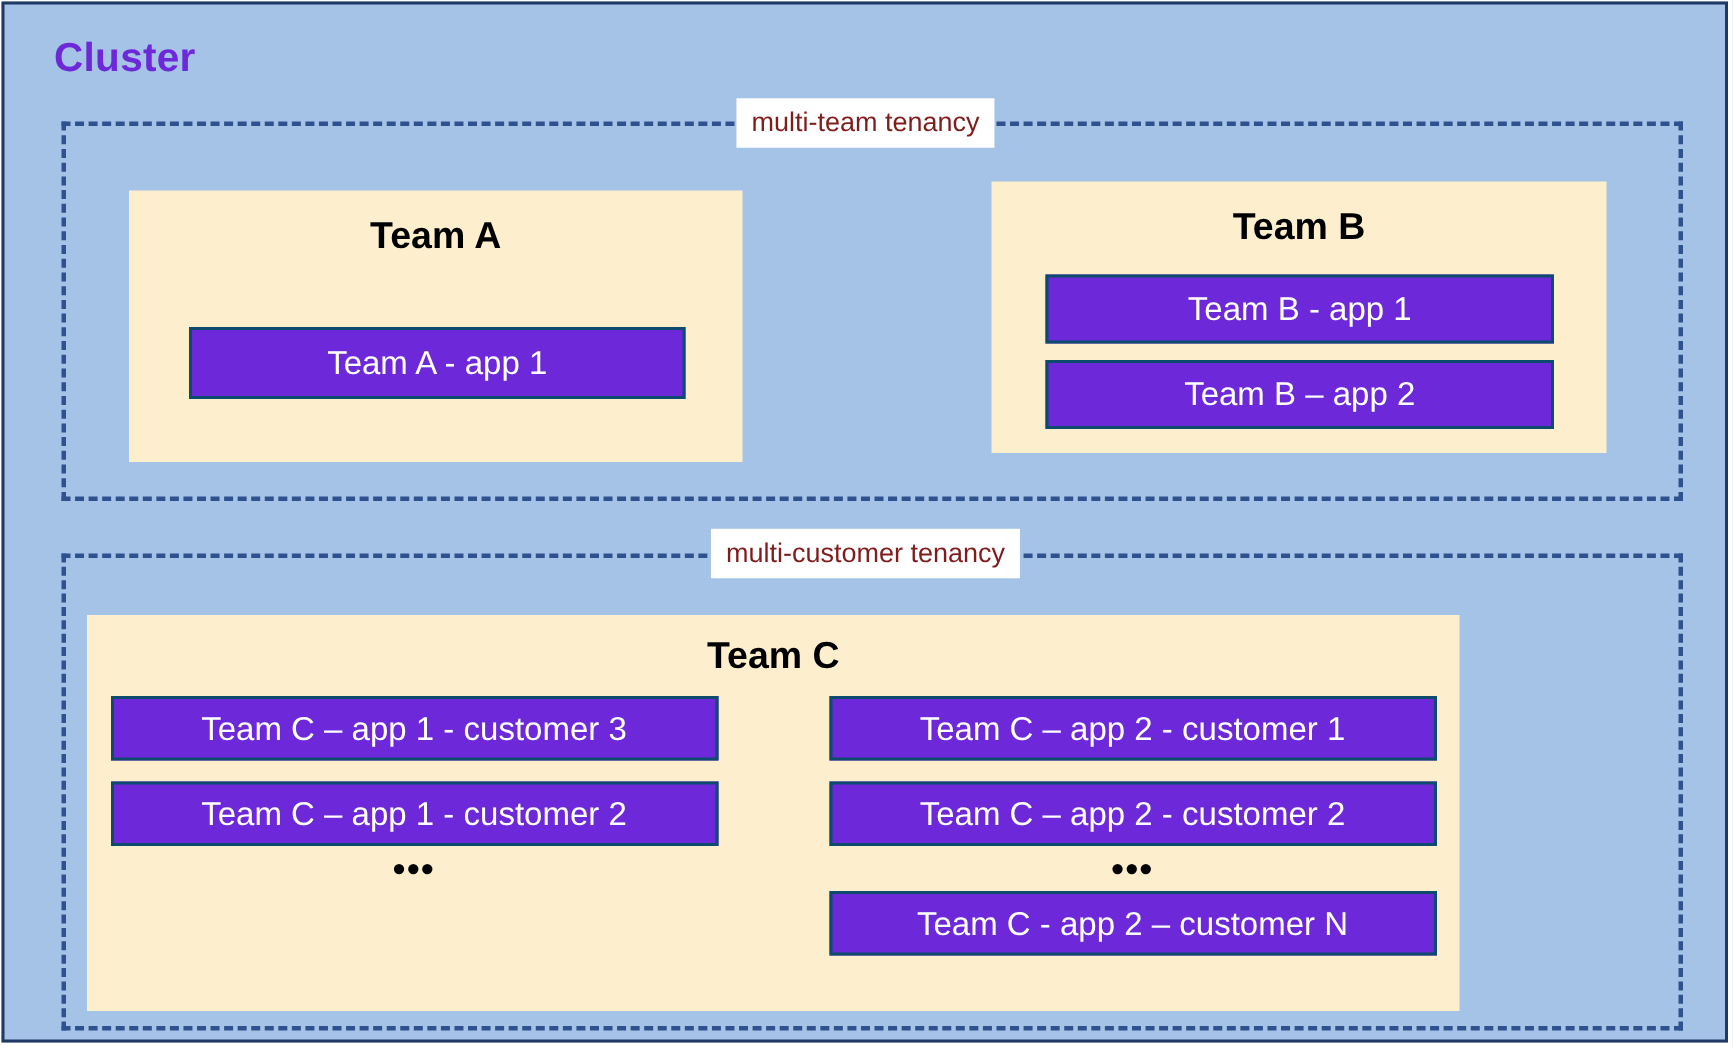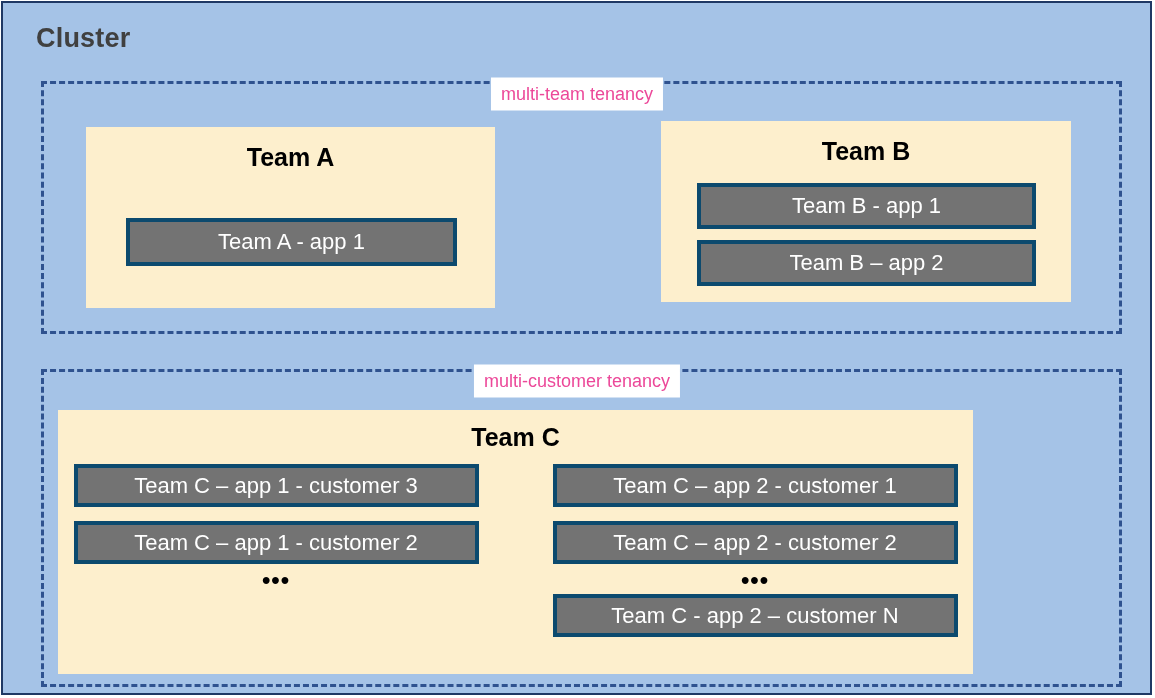--- a/index.html
+++ b/index.html
@@ -30,21 +30,21 @@
     border: 2px solid #1F3864;
     box-sizing: border-box;
   }
 
   .cluster-title {
     position: absolute;
     left: 33px;
     top: 20px;
     font-size: 27px;
     font-weight: bold;
-    color: #404040;
+    color: #6d28d9;
     letter-spacing: 0.2px;
     white-space: nowrap;
   }
 
   
   .tenancy-zone {
     position: absolute;
     border: 3px dashed #2F528F;
     box-sizing: border-box;
     background: transparent;
@@ -58,27 +58,26 @@
   #zone-multi-customer {
     left: 38px;
     top: 366px;
     width: 1081px;
     height: 318px;
   }
 
   .tenancy-label {
     position: absolute;
     background: #FFFFFF;
-    color: #ec4899;
+    color: #7f1d1d;
     font-size: 18px;
     line-height: 1;
     padding: 7px 10px 8px 10px;
     white-space: nowrap;
     transform: translate(-50%, -50%);
-    margin-top: 12px;
   }
   #label-multi-team {
     left: 574px;
     top: 79px;
   }
   #label-multi-customer {
     left: 574px;
     top: 366px;
   }
 
@@ -113,22 +112,22 @@
     font-weight: bold;
     color: #000000;
     white-space: nowrap;
   }
   #team-a-box .team-title { margin-top: 16px; }
   #team-b-box .team-title { margin-top: 16px; }
   #team-c-box .team-title { margin-top: 13px; }
 
   
   .app-chip {
-    background: #737373;
-    border: 4px solid #0c4a6e;
+    background: #6d28d9;
+    border: 2px solid #0c4a6e;
     box-sizing: border-box;
     color: #FFFFFF;
     font-size: 22px;
     display: flex;
     align-items: center;
     justify-content: center;
     white-space: nowrap;
   }
 
   

